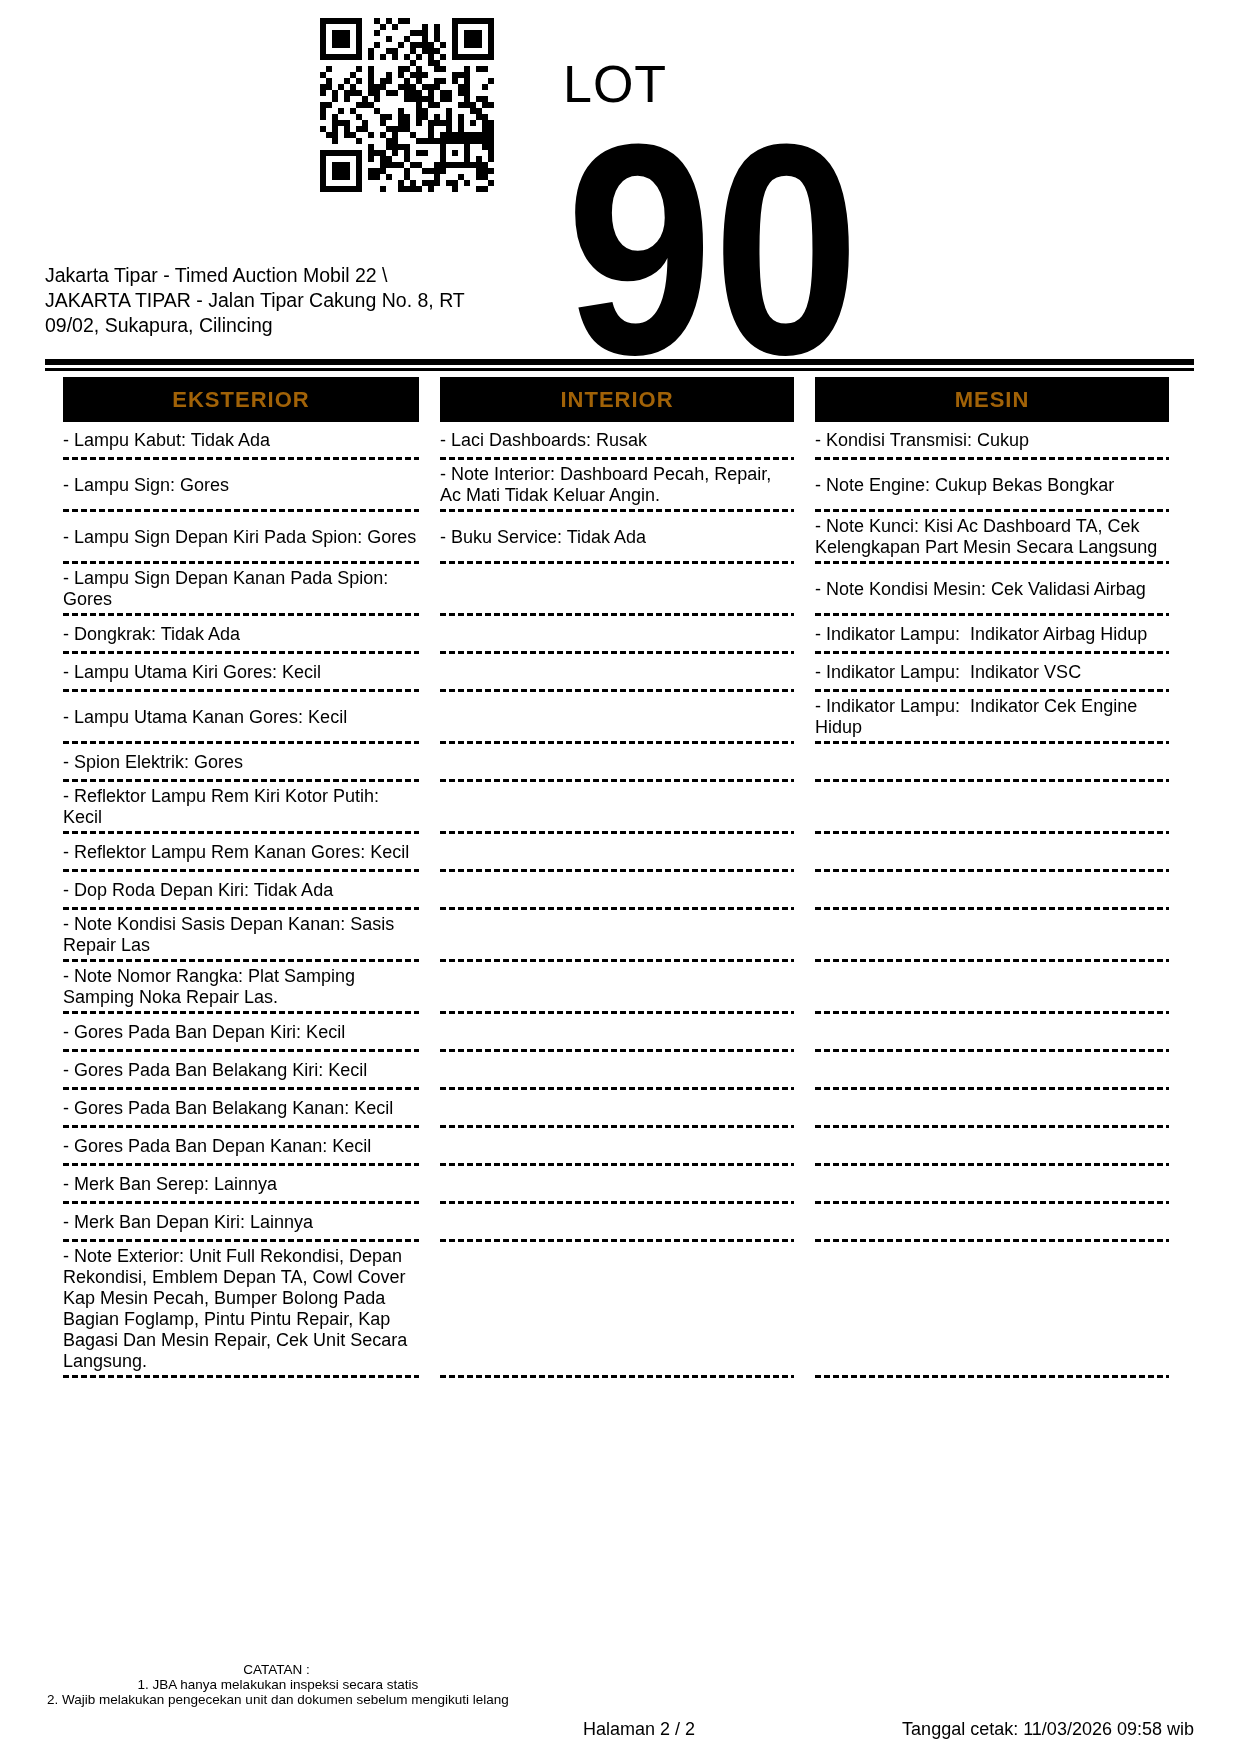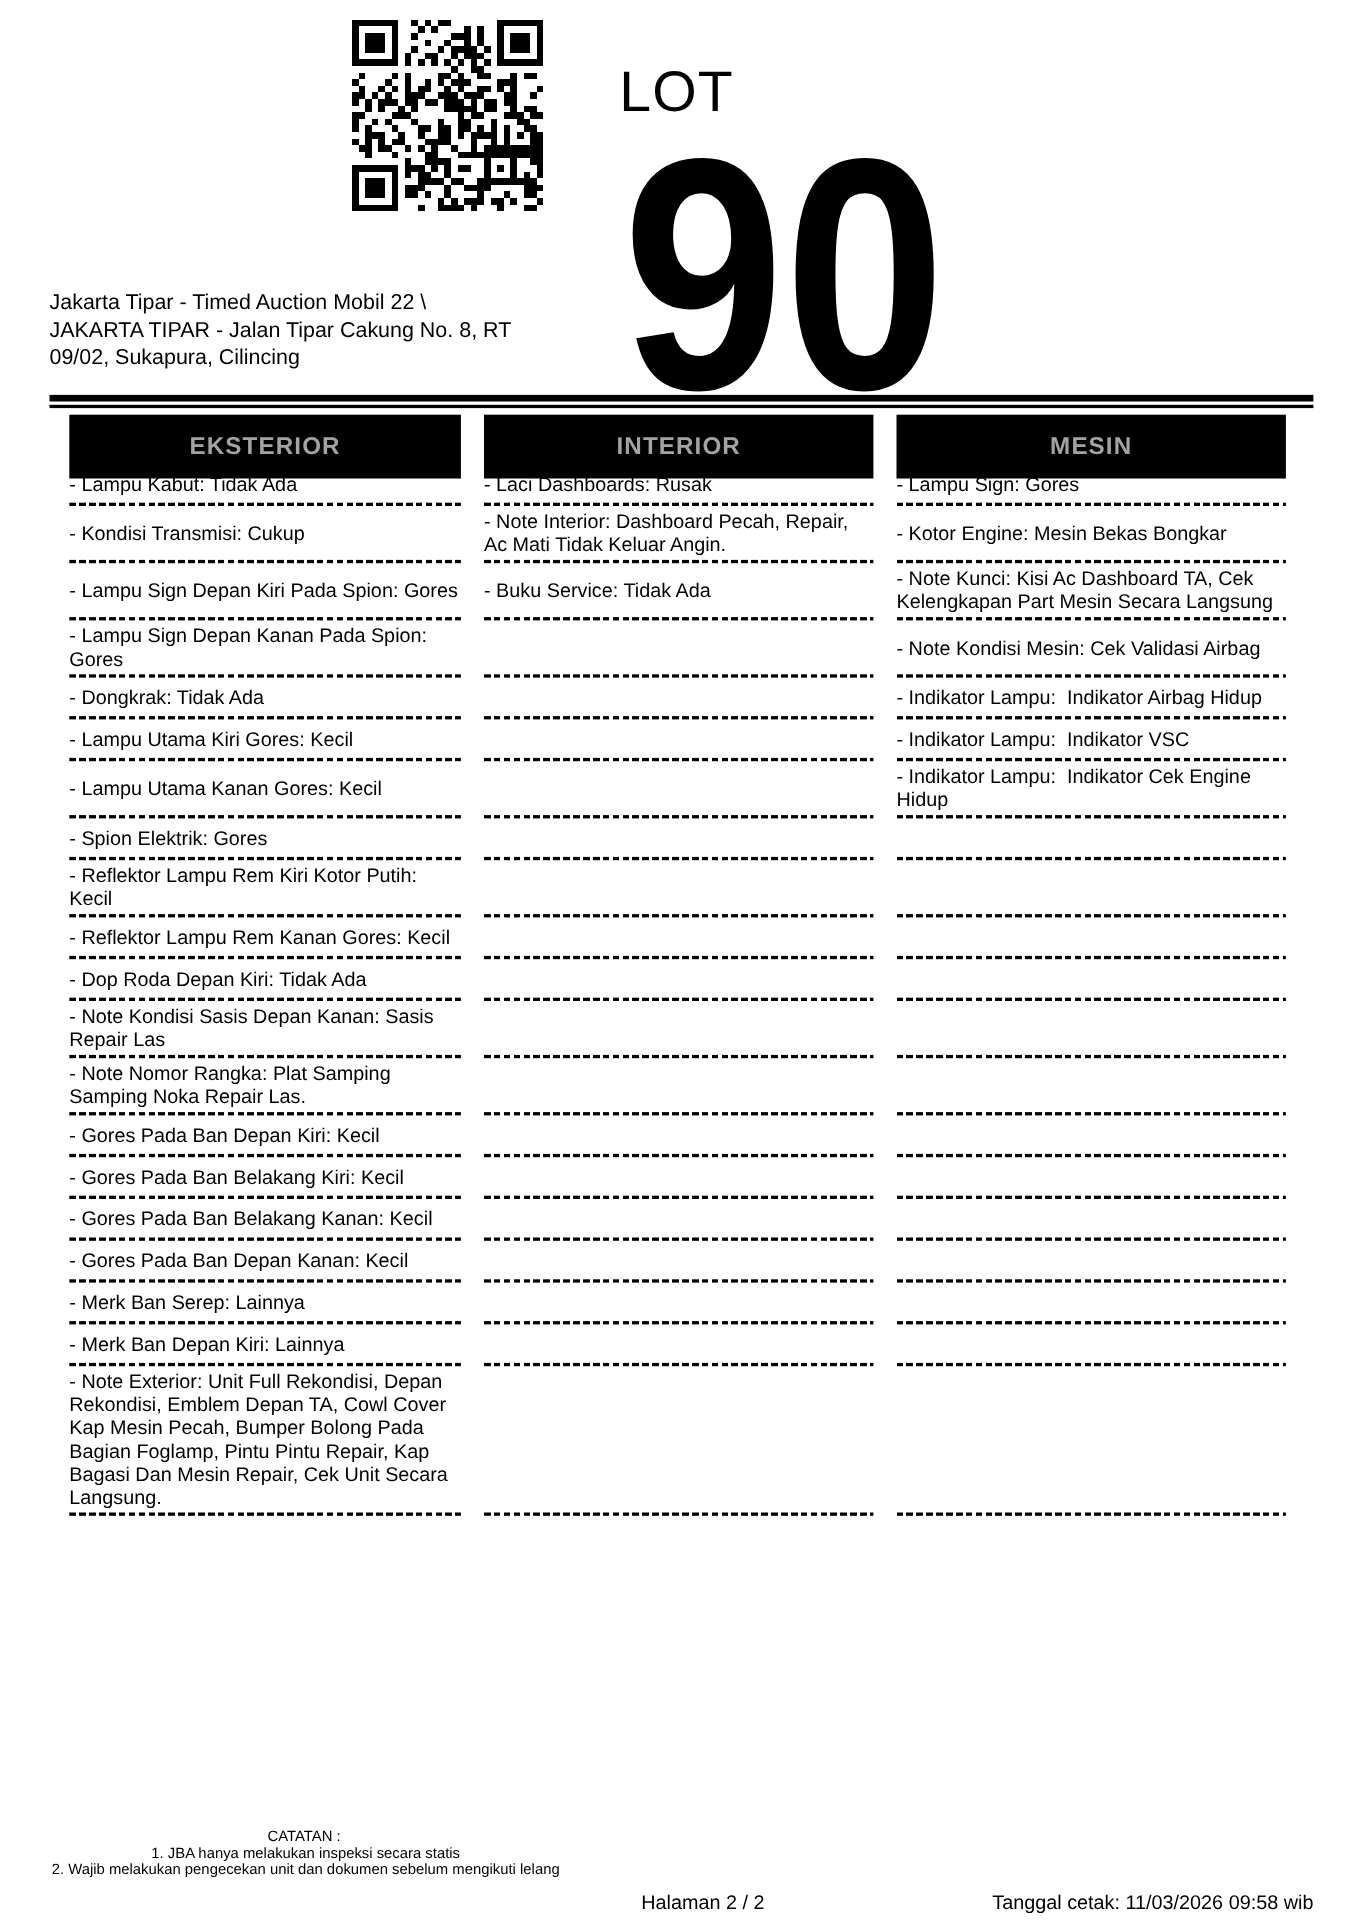--- a/index.html
+++ b/index.html
@@ -30,21 +30,21 @@
   .rule{
     position:absolute;left:45px;top:359px;width:1149px;height:3px;
     border-top:6px solid #000;border-bottom:3px solid #000;
   }
   
   .bars{
     position:absolute;left:63px;top:377px;width:1110px;
     display:grid;grid-template-columns:356px 354px 354px;column-gap:21px;
   }
   .bar{
-    background:#000;color:#a3a3a3;height:58px;
+    background:#000;color:#a16207;height:45px;
     display:flex;align-items:center;justify-content:center;
     font-size:22px;font-weight:bold;letter-spacing:1px;
   }
   
   .table{
     position:absolute;left:63px;top:422px;width:1110px;
     display:grid;grid-template-columns:356px 354px 354px;column-gap:21px;
   }
   .cell{
     position:relative;
@@ -396,24 +396,24 @@
 
   <div class="bars">
     <div class="bar">EKSTERIOR</div>
     <div class="bar">INTERIOR</div>
     <div class="bar">MESIN</div>
   </div>
 
   <div class="table">
       <div class="cell"><span>- Lampu Kabut: Tidak Ada</span></div>
       <div class="cell"><span>- Laci Dashboards: Rusak</span></div>
+      <div class="cell"><span>- Kondisi Transmisi: Cukup</span></div>
       <div class="cell"><span>- Lampu Sign: Gores</span></div>
-      <div class="cell"><span>- Kondisi Transmisi: Cukup</span></div>
       <div class="cell"><span>- Note Interior: Dashboard Pecah, Repair, Ac Mati Tidak Keluar Angin.</span></div>
-      <div class="cell"><span>- Kotor Engine: Mesin Bekas Bongkar</span></div>
+      <div class="cell"><span>- Note Engine: Cukup Bekas Bongkar</span></div>
       <div class="cell"><span>- Lampu Sign Depan Kiri Pada Spion: Gores</span></div>
       <div class="cell"><span>- Buku Service: Tidak Ada</span></div>
       <div class="cell"><span>- Note Kunci: Kisi Ac Dashboard TA, Cek Kelengkapan Part Mesin Secara Langsung</span></div>
       <div class="cell"><span>- Lampu Sign Depan Kanan Pada Spion: Gores</span></div>
       <div class="cell"><span></span></div>
       <div class="cell"><span>- Note Kondisi Mesin: Cek Validasi Airbag</span></div>
       <div class="cell"><span>- Dongkrak: Tidak Ada</span></div>
       <div class="cell"><span></span></div>
       <div class="cell"><span>- Indikator Lampu:  Indikator Airbag Hidup</span></div>
       <div class="cell"><span>- Lampu Utama Kiri Gores: Kecil</span></div>

